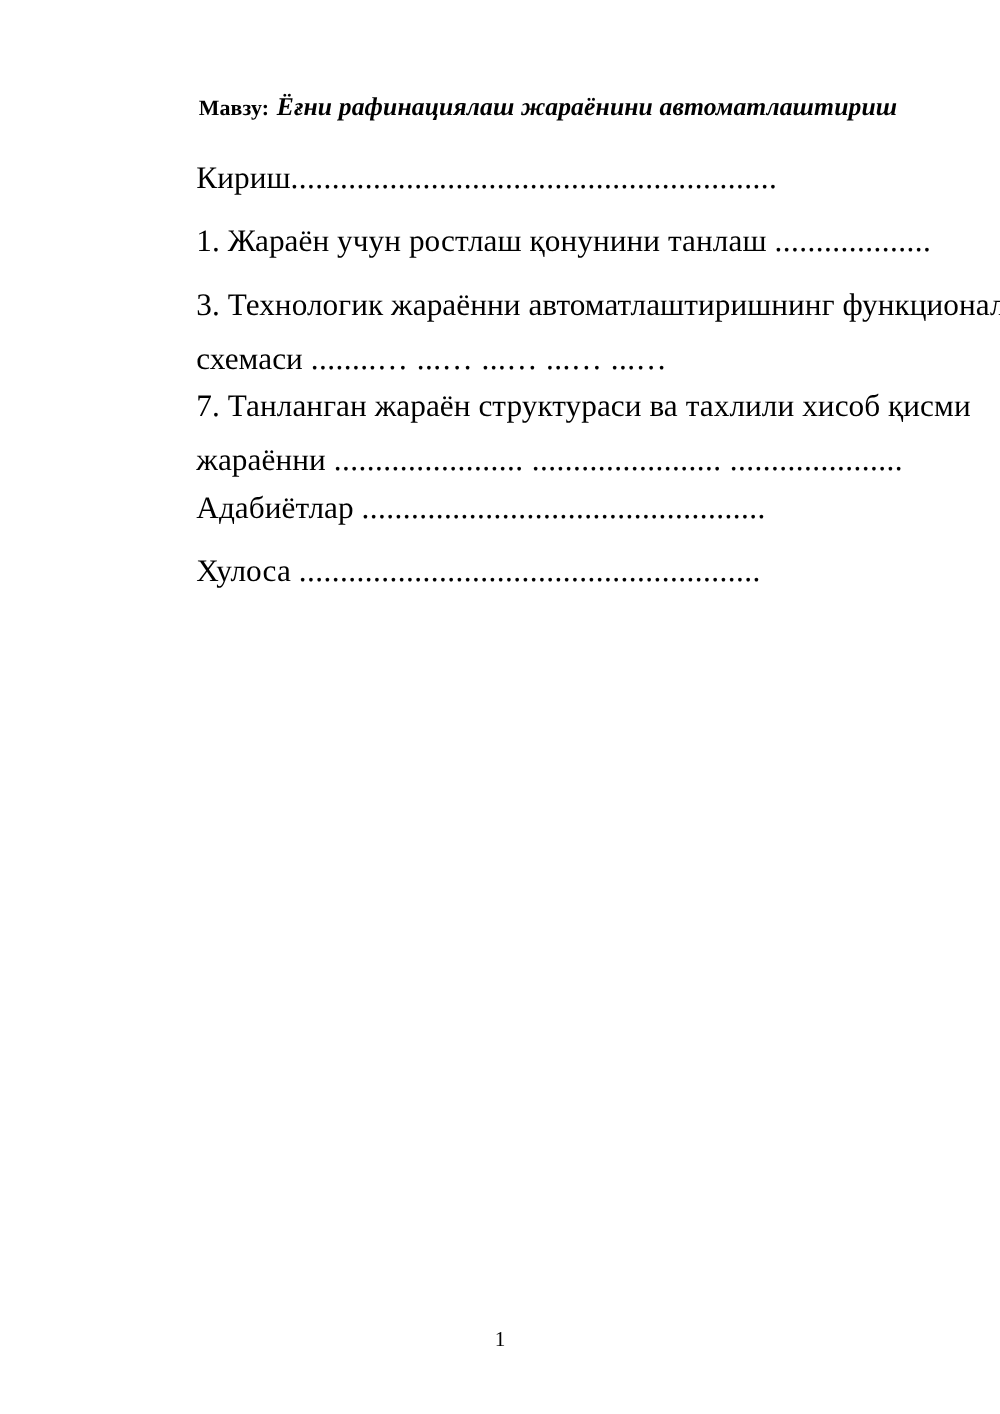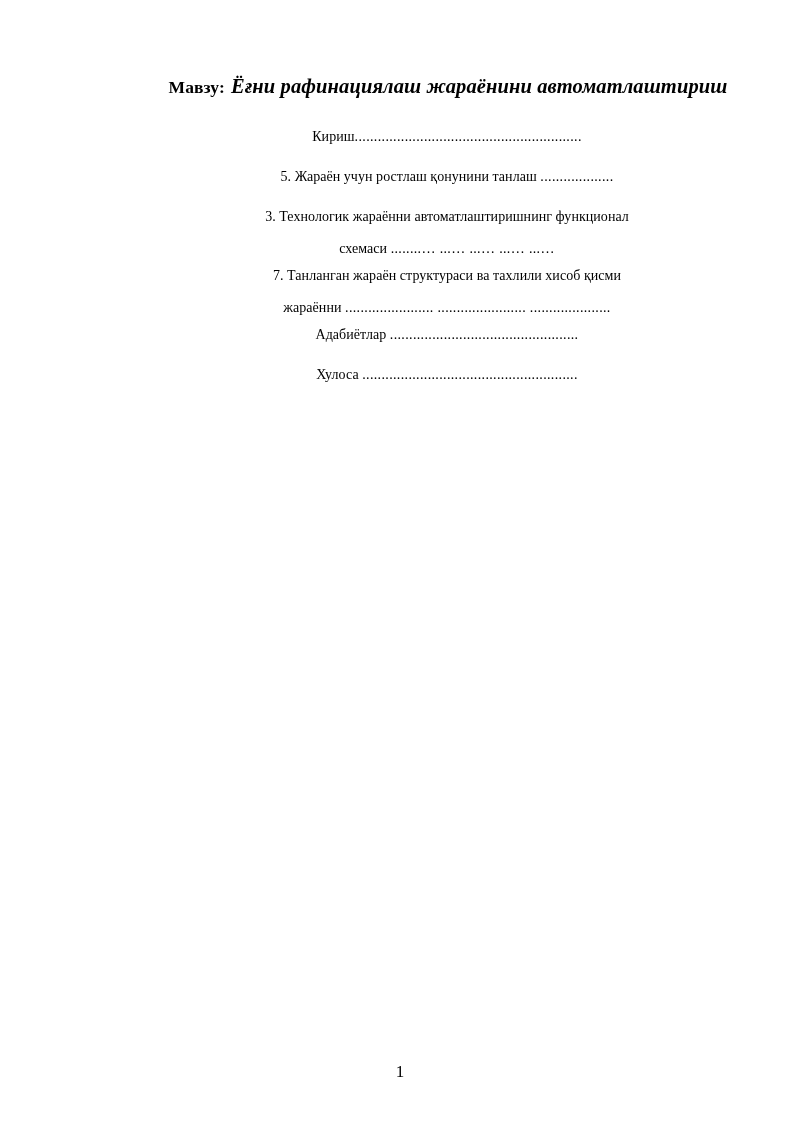--- a/index.html
+++ b/index.html
@@ -18,24 +18,23 @@
     width: 800px;
     height: 1131px;
     background: #ffffff;
     overflow: hidden;
     margin: 0 auto;
   }
 
   
   .content {
     position: absolute;
-    left: 147px;
+    left: 157px;
     top: 74px;
     width: 600px;
-    text-align: center;
   }
 
   
   .doc-title {
     font-size: 19.5px;
     font-weight: bold;
     line-height: 1.25;
     white-space: nowrap;
     margin: 0 0 0 2px;
     letter-spacing: 0.1px;
@@ -55,21 +54,21 @@
     margin-top: 30px;
   }
   .toc-entry {
     font-size: 19.5px;
     line-height: 1.0;
     margin: 0;
   }
   .toc-line {
     display: block;
     white-space: nowrap;
-    font-size: 14px;
+    font-size: 25px;
     line-height: 1.0;
   }
   .toc-line .txt { letter-spacing: 0.05px; }
   .toc-line .dots { letter-spacing: 0.35px; }
 
   
   .gap-kirish     { margin-top: 0px; }
   .gap-item1      { margin-top: 26px; }
   .gap-item2      { margin-top: 26px; }
   .gap-item3      { margin-top: 26px; }
@@ -102,21 +101,21 @@
     </div>
 
     <div class="toc">
 
       <div class="toc-entry gap-kirish">
         <span class="toc-line"><span class="txt">Кириш</span><span class="dots">...........................................................</span></span>
       </div>
 
 
       <div class="toc-entry gap-item2">
-        <span class="toc-line"><span class="txt">5. Жараён учун ростлаш қонунини танлаш </span><span class="dots">...................</span></span>
+        <span class="toc-line"><span class="txt">1. Жараён учун ростлаш қонунини танлаш </span><span class="dots">...................</span></span>
       </div>
 
       <div class="toc-entry gap-item3">
         <span class="toc-line"><span class="txt">3. Технологик жараённи автоматлаштиришнинг функционал</span></span>
         <span class="toc-line cont-item3"><span class="txt">схемаси  </span><span class="dots">........… ...… ...… ...… ...…</span></span>
       </div>
 
       <div class="toc-entry gap-item4">
         <span class="toc-line"><span class="txt">7. Танланган жараён структураси ва тахлили хисоб қисми</span></span>
         <span class="toc-line cont-item4"><span class="txt">жараённи </span><span class="dots">....................... ....................... .....................</span></span>

